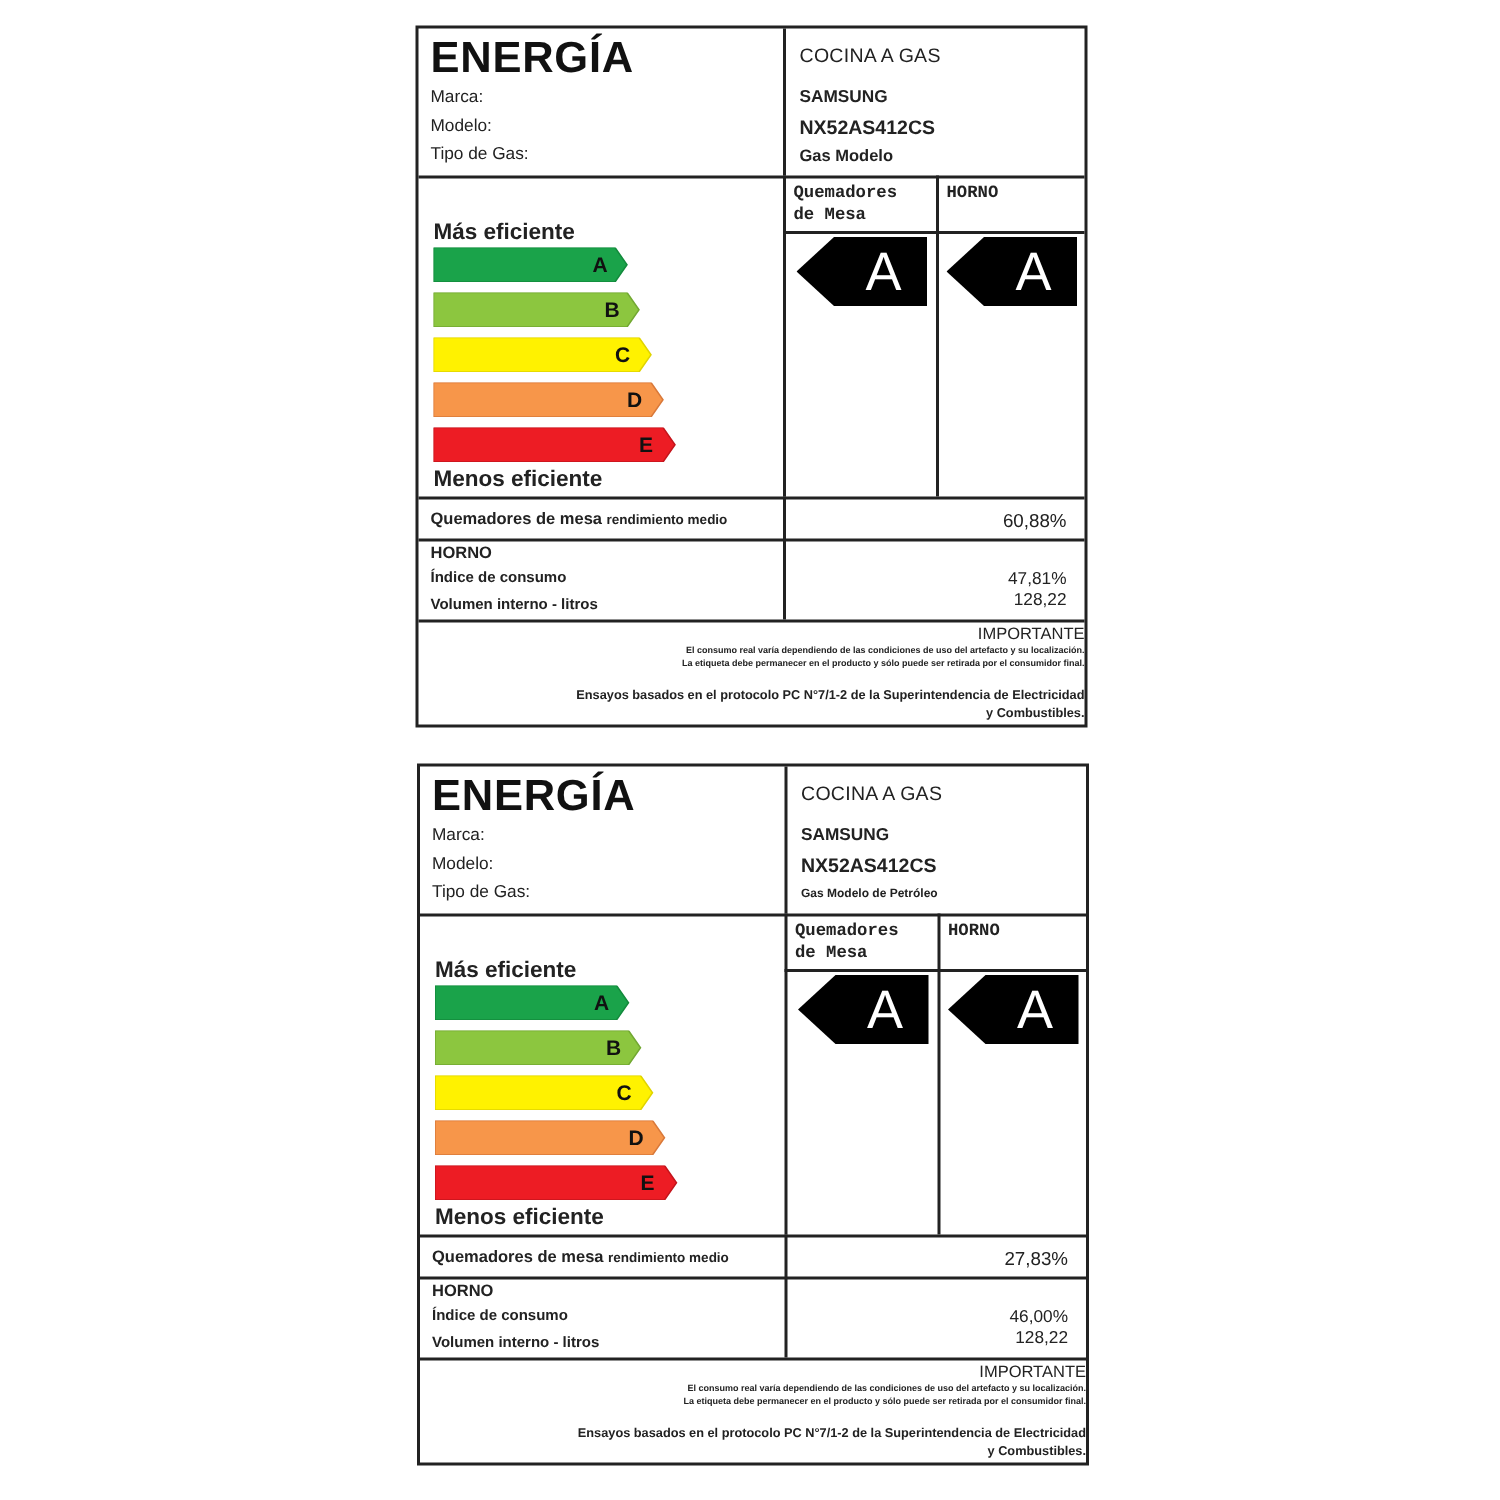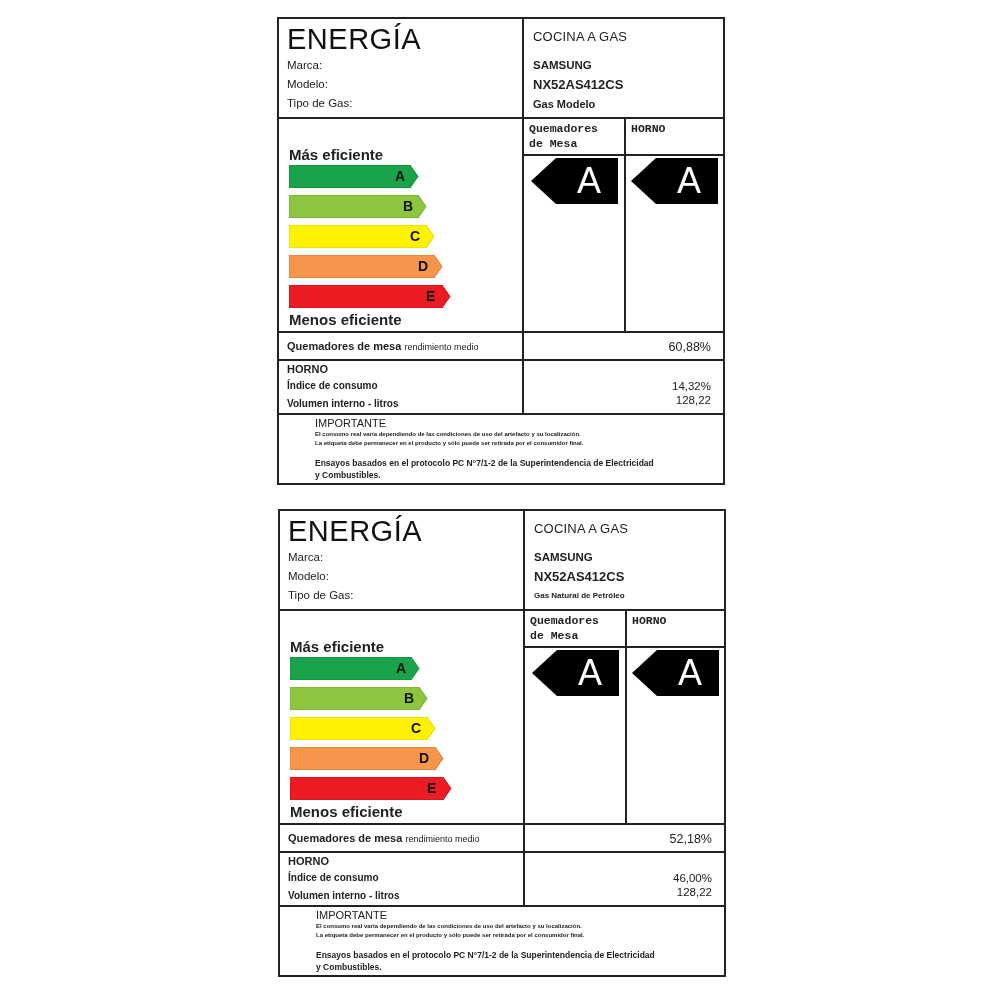--- a/index.html
+++ b/index.html
@@ -6,37 +6,37 @@
   body { width:1000px; height:1000px; position:relative; overflow:hidden;
          font-family:"Liberation Sans", "DejaVu Sans", sans-serif; color:#111; }
   .label { position:absolute; width:448px; height:468px; box-sizing:border-box;
            border:2px solid #222; background:#fff; }
   .label.l1 { left:277px; top:17px; }
   .label.l2 { left:278px; top:509px; }
   .cell { position:absolute; box-sizing:border-box; }
   .hl { position:absolute; left:0; right:0; height:0; border-top:2px solid #222; }
   .vl { position:absolute; width:0; border-left:2px solid #222; }
   
-  .title { position:absolute; left:8px; top:4px; font-size:29px; font-weight:normal; letter-spacing:0.5px; color:#111; }
+  .title { position:absolute; left:8px; top:4px; font-size:29px; font-weight:bold; letter-spacing:0.5px; color:#111; }
   .field-label { position:absolute; left:8px; font-size:11.5px; font-weight:normal; color:#222; }
   .cat { position:absolute; left:9px; top:10px; font-size:13px; font-weight:normal; color:#222; letter-spacing:0.2px; }
   .val { position:absolute; left:9px; font-weight:bold; color:#222; }
   
   .scale-head { position:absolute; left:10px; font-size:15px; font-weight:bold; color:#222; }
   .bar { position:absolute; left:10px; height:23px; }
   .bar svg { display:block; }
   .bar .letter { position:absolute; top:3px; font-size:14px; font-weight:bold; color:#111; }
   .colhead { position:absolute; font-size:11.5px; font-weight:bold; color:#222; line-height:15px;font-family:Liberation Mono, monospace; }
   .rating { position:absolute; }
   .rating .rl { position:absolute; top:1px; left:33px; width:50px; text-align:center; font-size:36px; color:#fff; font-weight:normal; line-height:44px; }
   .rowtxt { position:absolute; font-size:11px; font-weight:bold; color:#222; }
-  .rowtxt small { font-size:9px; font-weight:normal; }
+  .rowtxt small { font-size:9px; font-weight:bold; }
   .num { position:absolute; right:12px; font-size:11.5px; color:#222; text-align:right; }
   .num.big { font-size:12.5px; }
-  .imp { position:absolute; left:0; right:0; text-align:left; color:#222;margin-left:36px; }
+  .imp { position:absolute; left:0; right:0; text-align:right; color:#222;margin-left:36px; }
 </style>
 </head>
 <body>
 
 <div class="label l1">
 
   <div class="hl" style="top:98px;"></div>
   <div class="vl" style="left:243px; top:0; height:98px;"></div>
   <div class="vl" style="left:243px; top:98px; height:214px;"></div>
   <div class="vl" style="left:345px; top:98px; height:214px;"></div>
@@ -111,21 +111,21 @@
   </div>
 
   <div class="rowtxt" style="left:8px; top:321px;">
     <span>Quemadores de mesa</span> <small>rendimiento medio</small>
   </div>
   <div class="num big" style="top:321px;">60,88%</div>
 
   <div class="rowtxt" style="left:8px; top:344px;">HORNO</div>
   <div class="rowtxt" style="left:8px; top:361px; font-size:10px;">Índice de consumo</div>
   <div class="rowtxt" style="left:8px; top:379px; font-size:10px;">Volumen interno - litros</div>
-  <div class="num" style="top:361px;">14,32%</div>
+  <div class="num" style="top:361px;">47,81%</div>
   <div class="num" style="top:375px;">128,22</div>
 
   <div class="imp" style="top:398px; font-size:11px;">IMPORTANTE</div>
   <div class="imp" style="top:412px; font-size:6px; font-weight:bold;">El consumo real varía dependiendo de las condiciones de uso del artefacto y su localización.</div>
   <div class="imp" style="top:421px; font-size:6px; font-weight:bold;">La etiqueta debe permanecer en el producto y sólo puede ser retirada por el consumidor final.</div>
   <div class="imp" style="top:439px; font-size:8.5px; font-weight:bold;">Ensayos basados en el protocolo PC N°7/1-2 de la Superintendencia de Electricidad</div>
   <div class="imp" style="top:451px; font-size:8.5px; font-weight:bold;">y Combustibles.</div>
 </div>
 
 <div class="label l2">
@@ -141,21 +141,21 @@
 
   <div class="title">ENERGÍA</div>
   <div class="field-label" style="top:40px;">Marca:</div>
   <div class="field-label" style="top:59px;">Modelo:</div>
   <div class="field-label" style="top:78px;">Tipo de Gas:</div>
 
   <div class="cell" style="left:245px; top:0; width:201px; height:98px;">
     <div class="cat">COCINA A GAS</div>
     <div class="val" style="top:40px; font-size:11.5px;">SAMSUNG</div>
     <div class="val" style="top:58px; font-size:13px;">NX52AS412CS</div>
-    <div class="val" style="top:80px; font-size:8px;">Gas Natural de Petróleo</div>
+    <div class="val" style="top:80px; font-size:8px;">Gas Modelo de Petróleo</div>
   </div>
 
   <div class="scale-head" style="top:127px;">Más eficiente</div>
   <div class="bar" style="top:146px;">
     <svg width="130" height="23">
         <polygon points="0,0 121,0 129,11.5 121,23 0,23" fill="#1aa34a" stroke="#138a3c" stroke-width="1"></polygon>
       </svg>
     <span class="letter" style="left:106px;">A</span>
   </div>
   <div class="bar" style="top:176px;">
@@ -199,21 +199,21 @@
   <div class="rating" style="left:352px; top:139px;">
     <svg width="88" height="46">
         <polygon points="0,23 25,0 87,0 87,46 25,46" fill="#000"></polygon>
       </svg>
     <span class="rl">A</span>
   </div>
 
   <div class="rowtxt" style="left:8px; top:321px;">
     <span>Quemadores de mesa</span> <small>rendimiento medio</small>
   </div>
-  <div class="num big" style="top:321px;">52,18%</div>
+  <div class="num big" style="top:321px;">27,83%</div>
 
   <div class="rowtxt" style="left:8px; top:344px;">HORNO</div>
   <div class="rowtxt" style="left:8px; top:361px; font-size:10px;">Índice de consumo</div>
   <div class="rowtxt" style="left:8px; top:379px; font-size:10px;">Volumen interno - litros</div>
   <div class="num" style="top:361px;">46,00%</div>
   <div class="num" style="top:375px;">128,22</div>
 
   <div class="imp" style="top:398px; font-size:11px;">IMPORTANTE</div>
   <div class="imp" style="top:412px; font-size:6px; font-weight:bold;">El consumo real varía dependiendo de las condiciones de uso del artefacto y su localización.</div>
   <div class="imp" style="top:421px; font-size:6px; font-weight:bold;">La etiqueta debe permanecer en el producto y sólo puede ser retirada por el consumidor final.</div>

